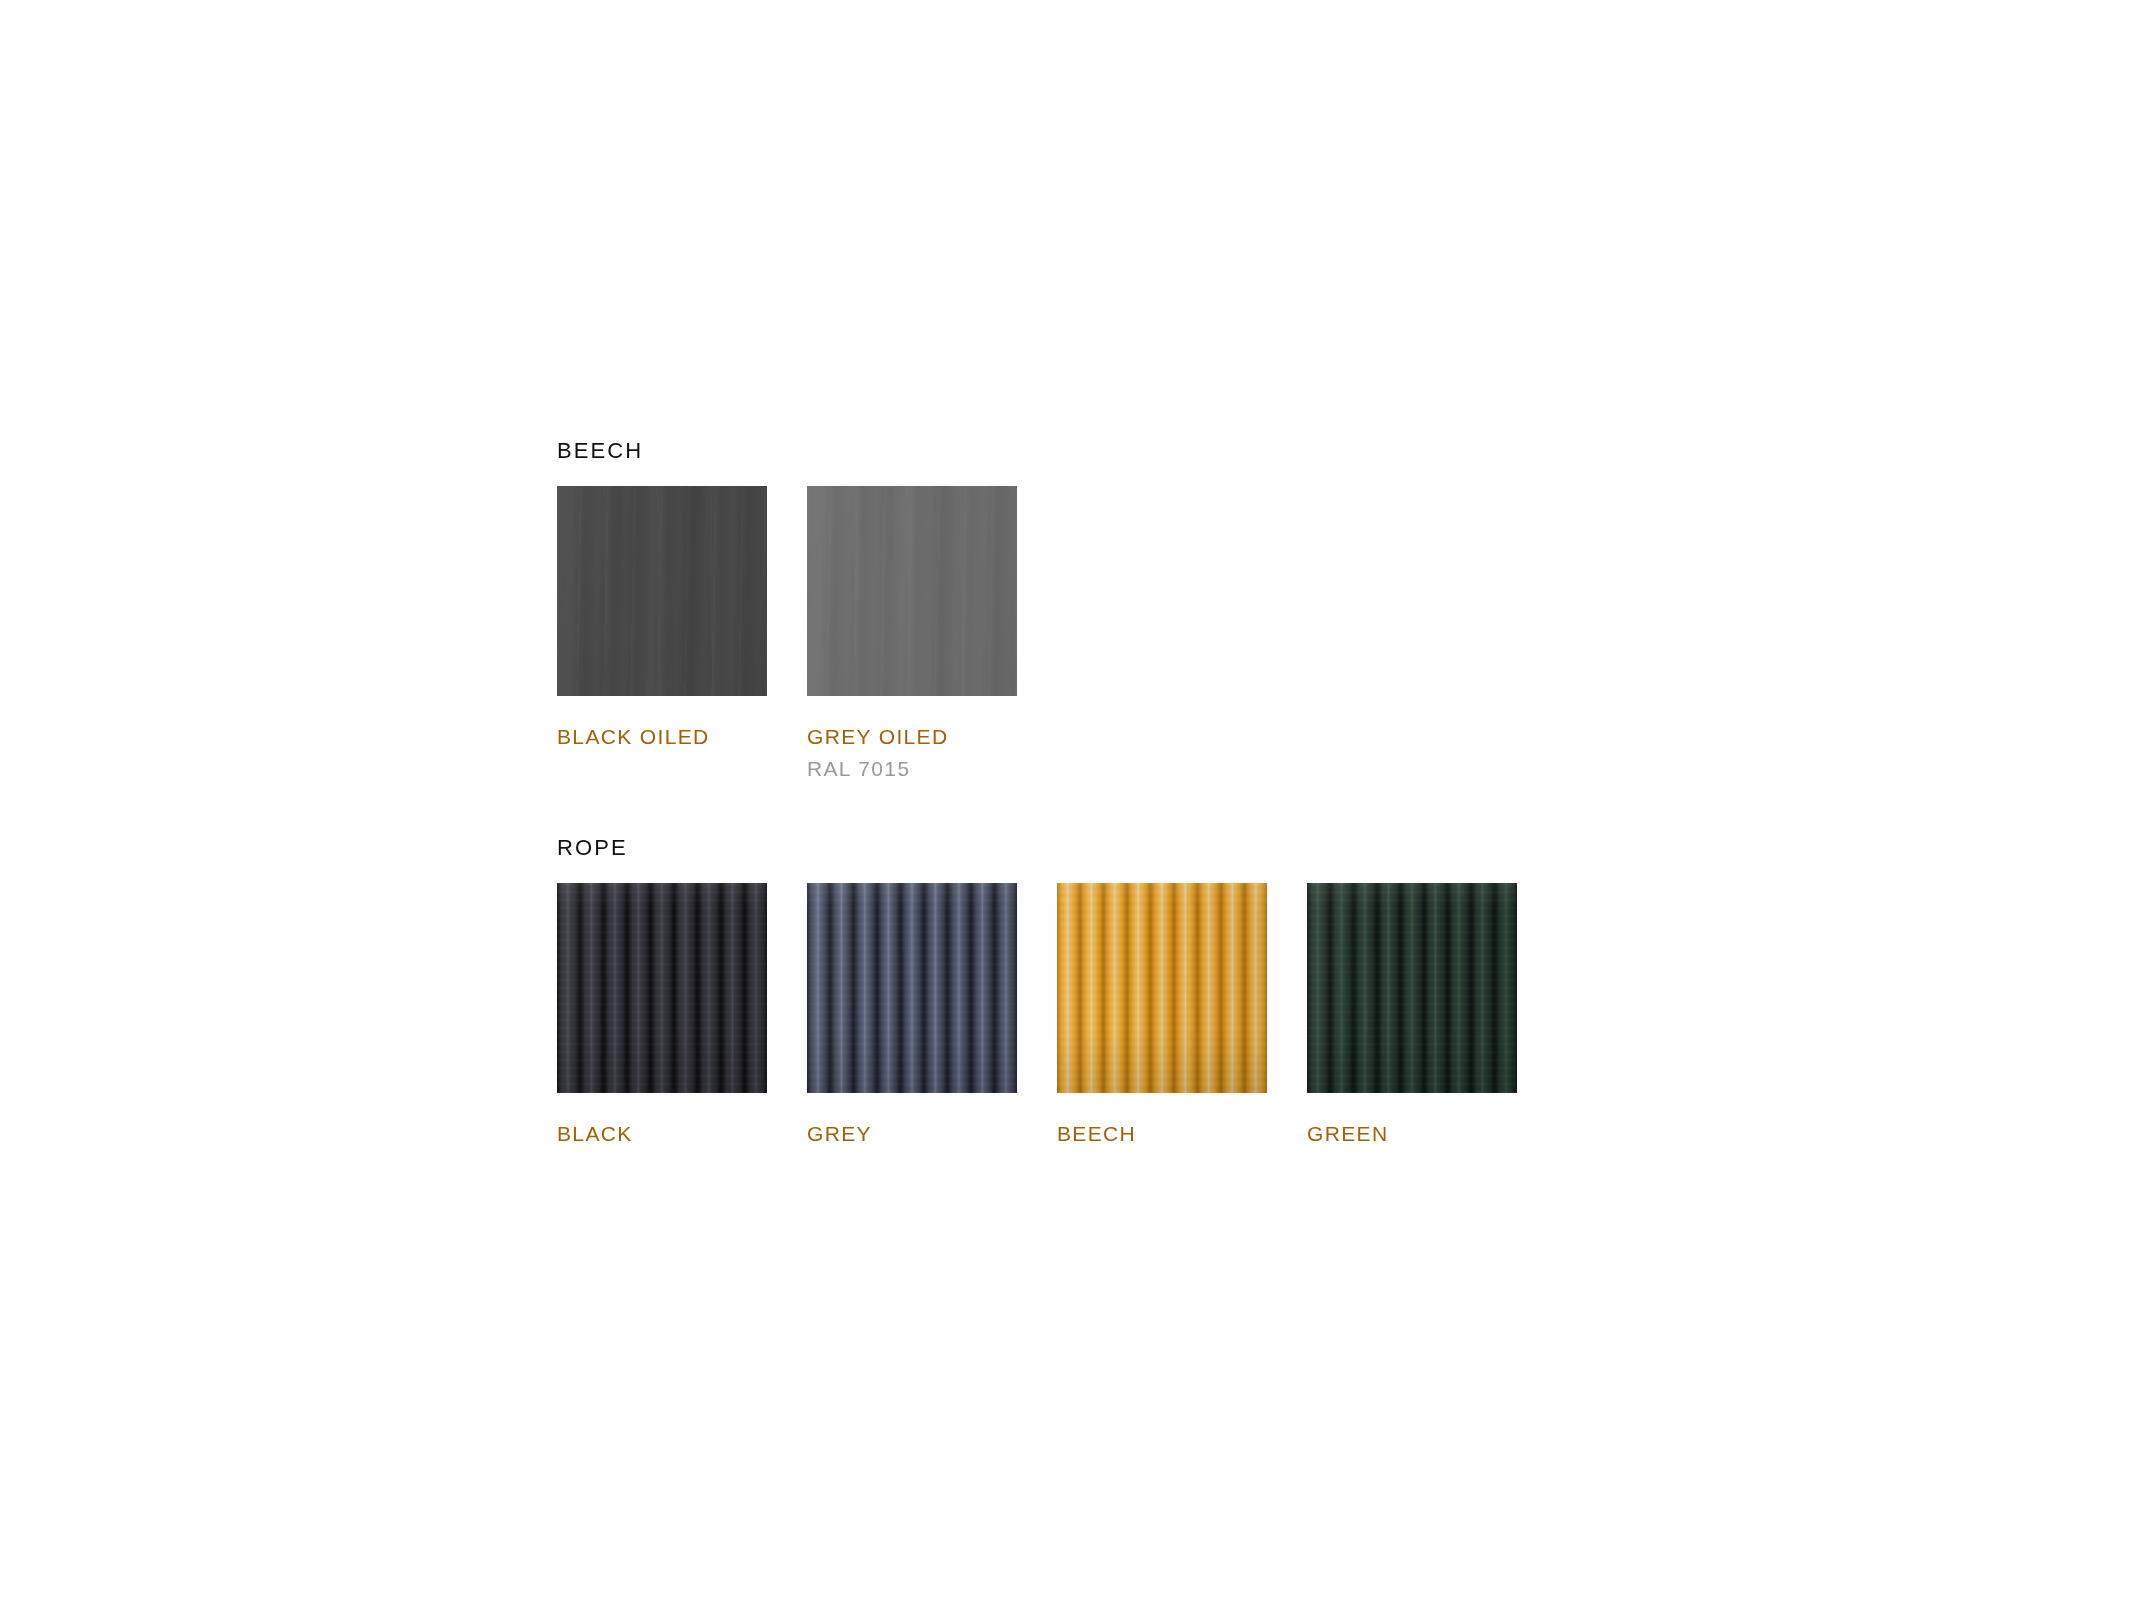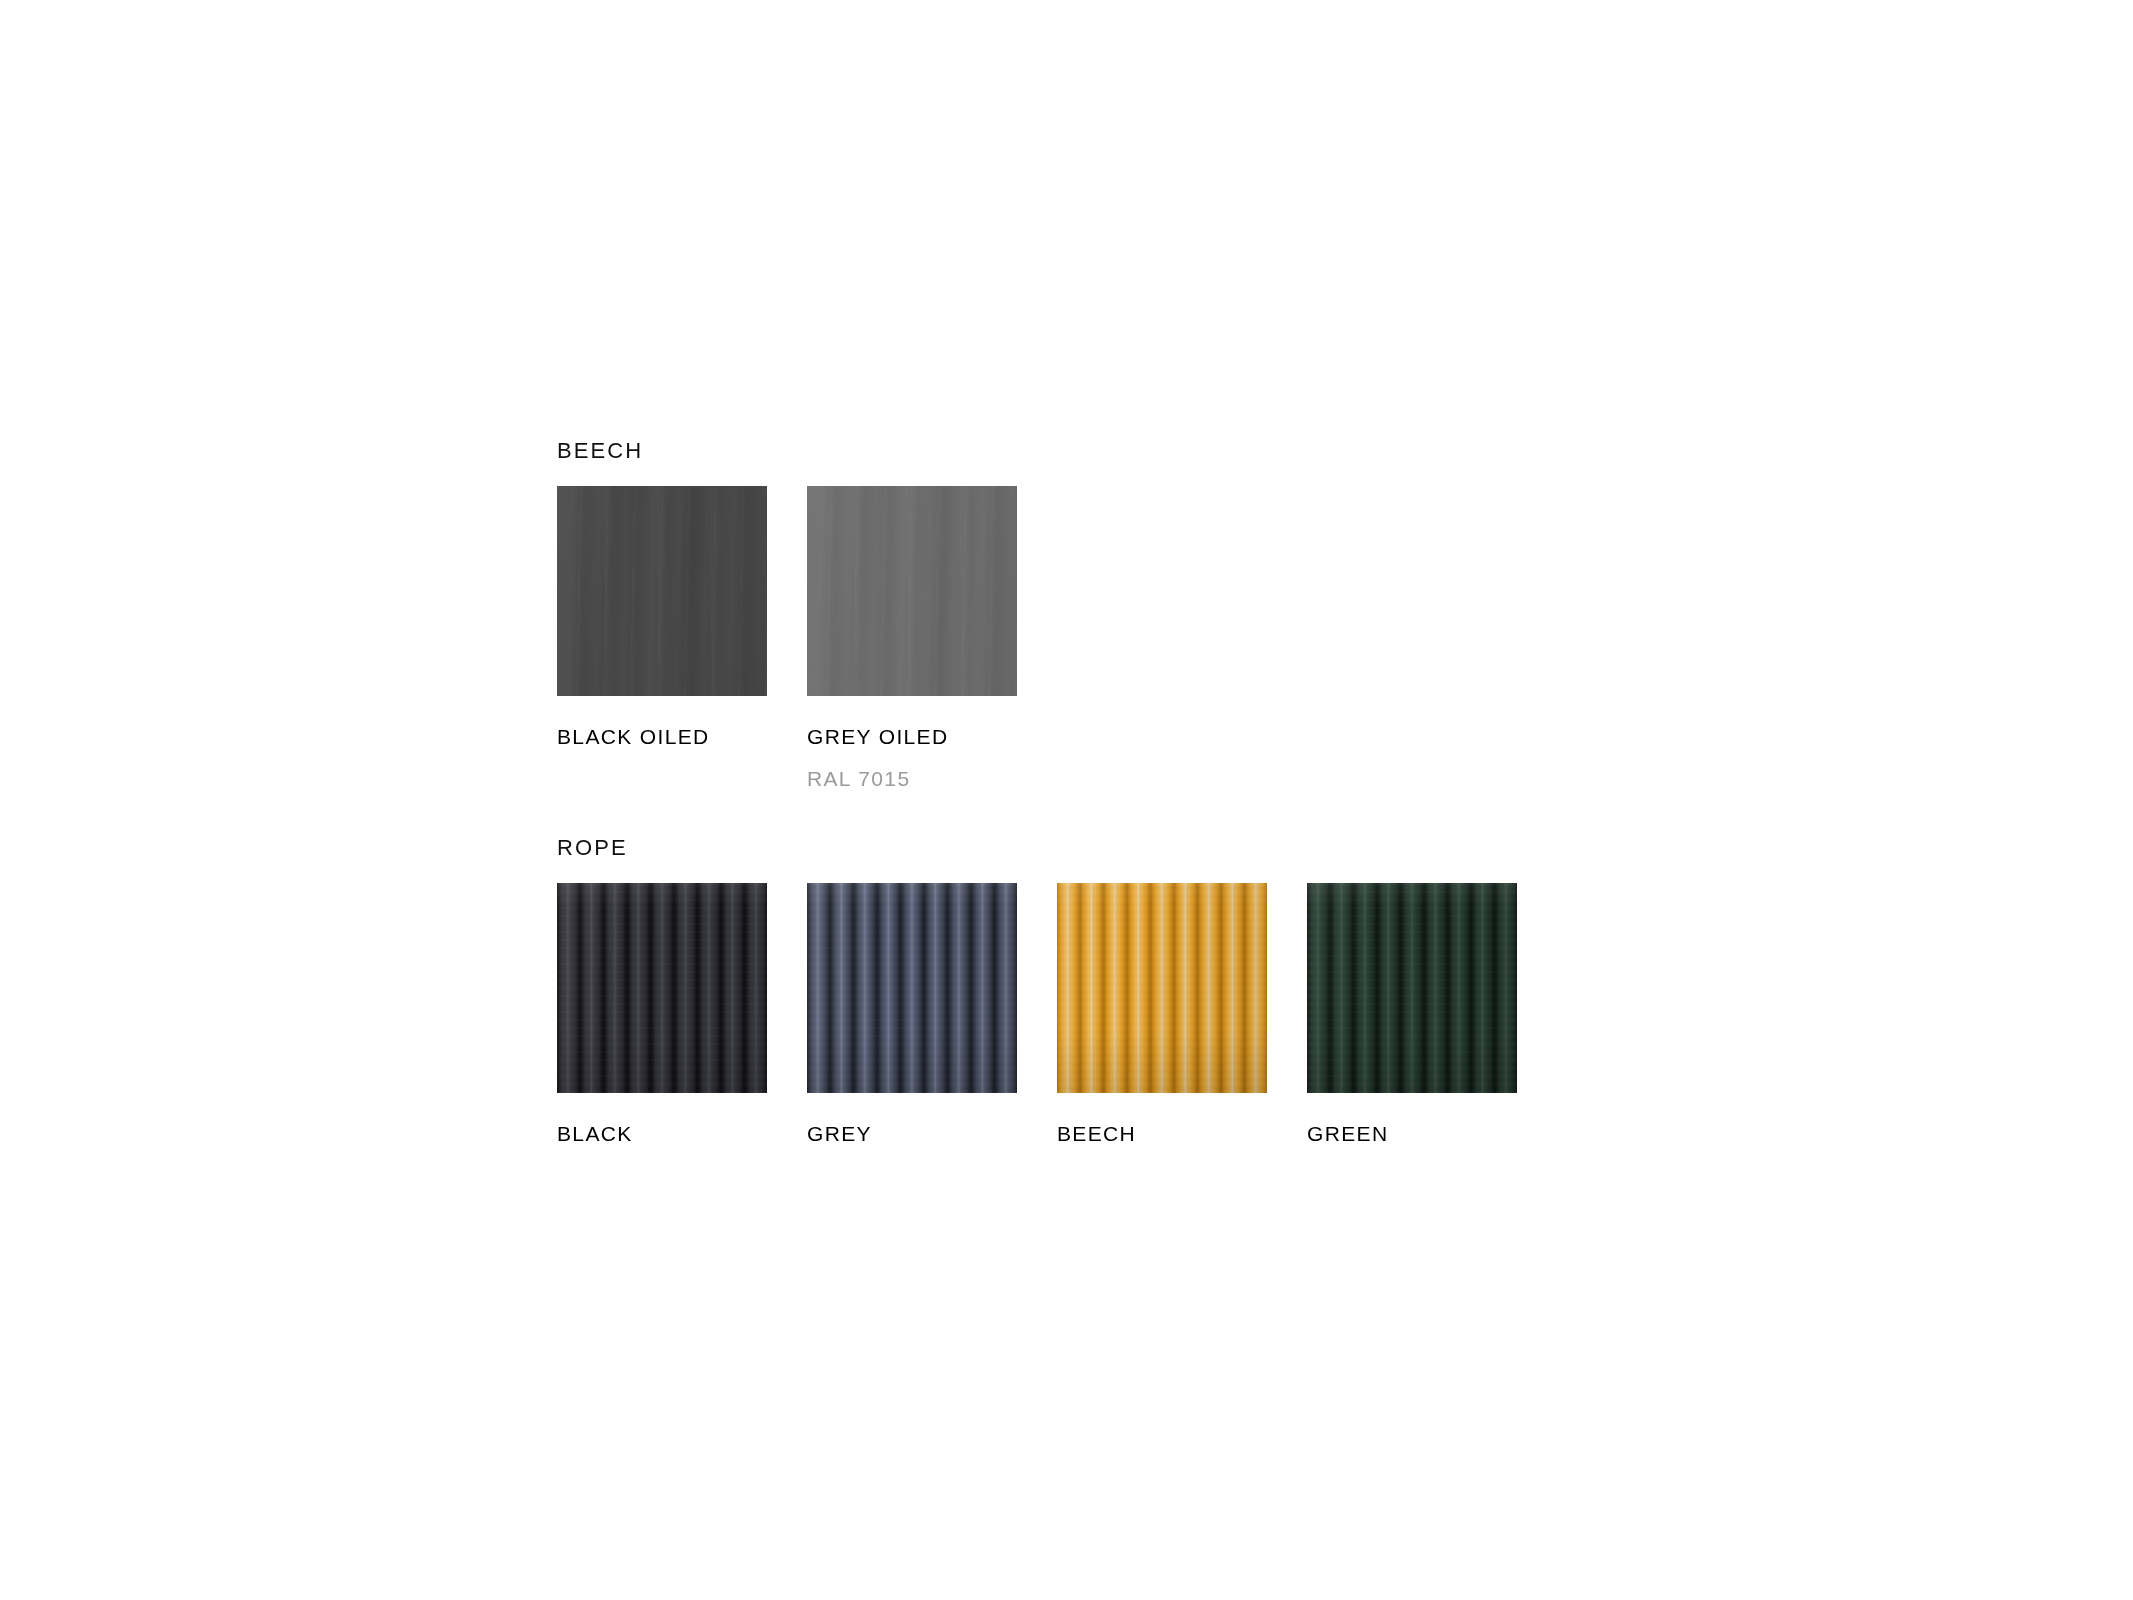--- a/index.html
+++ b/index.html
@@ -71,26 +71,26 @@
                 rgba(255,255,255,0.045) 0%,
                 rgba(255,255,255,0.00) 32%,
                 rgba(0,0,0,0.035) 72%,
                 rgba(0,0,0,0.07) 100%);
   }
 
   .swatch-label {
     margin-top: 28px;
     font-size: 21px;
     letter-spacing: 1.35px;
-    color: #000000;
+    color: #a16207;
     line-height: 25px;
     white-space: nowrap;
   }
   .swatch-sublabel {
-    margin-top: 17px;
+    margin-top: 7px;
     font-size: 21px;
     letter-spacing: 1.35px;
     color: #9a9a9a;
     line-height: 25px;
     white-space: nowrap;
     min-height: 25px;
   }
   .swatch-sublabel:empty { min-height: 0; }
 
   

